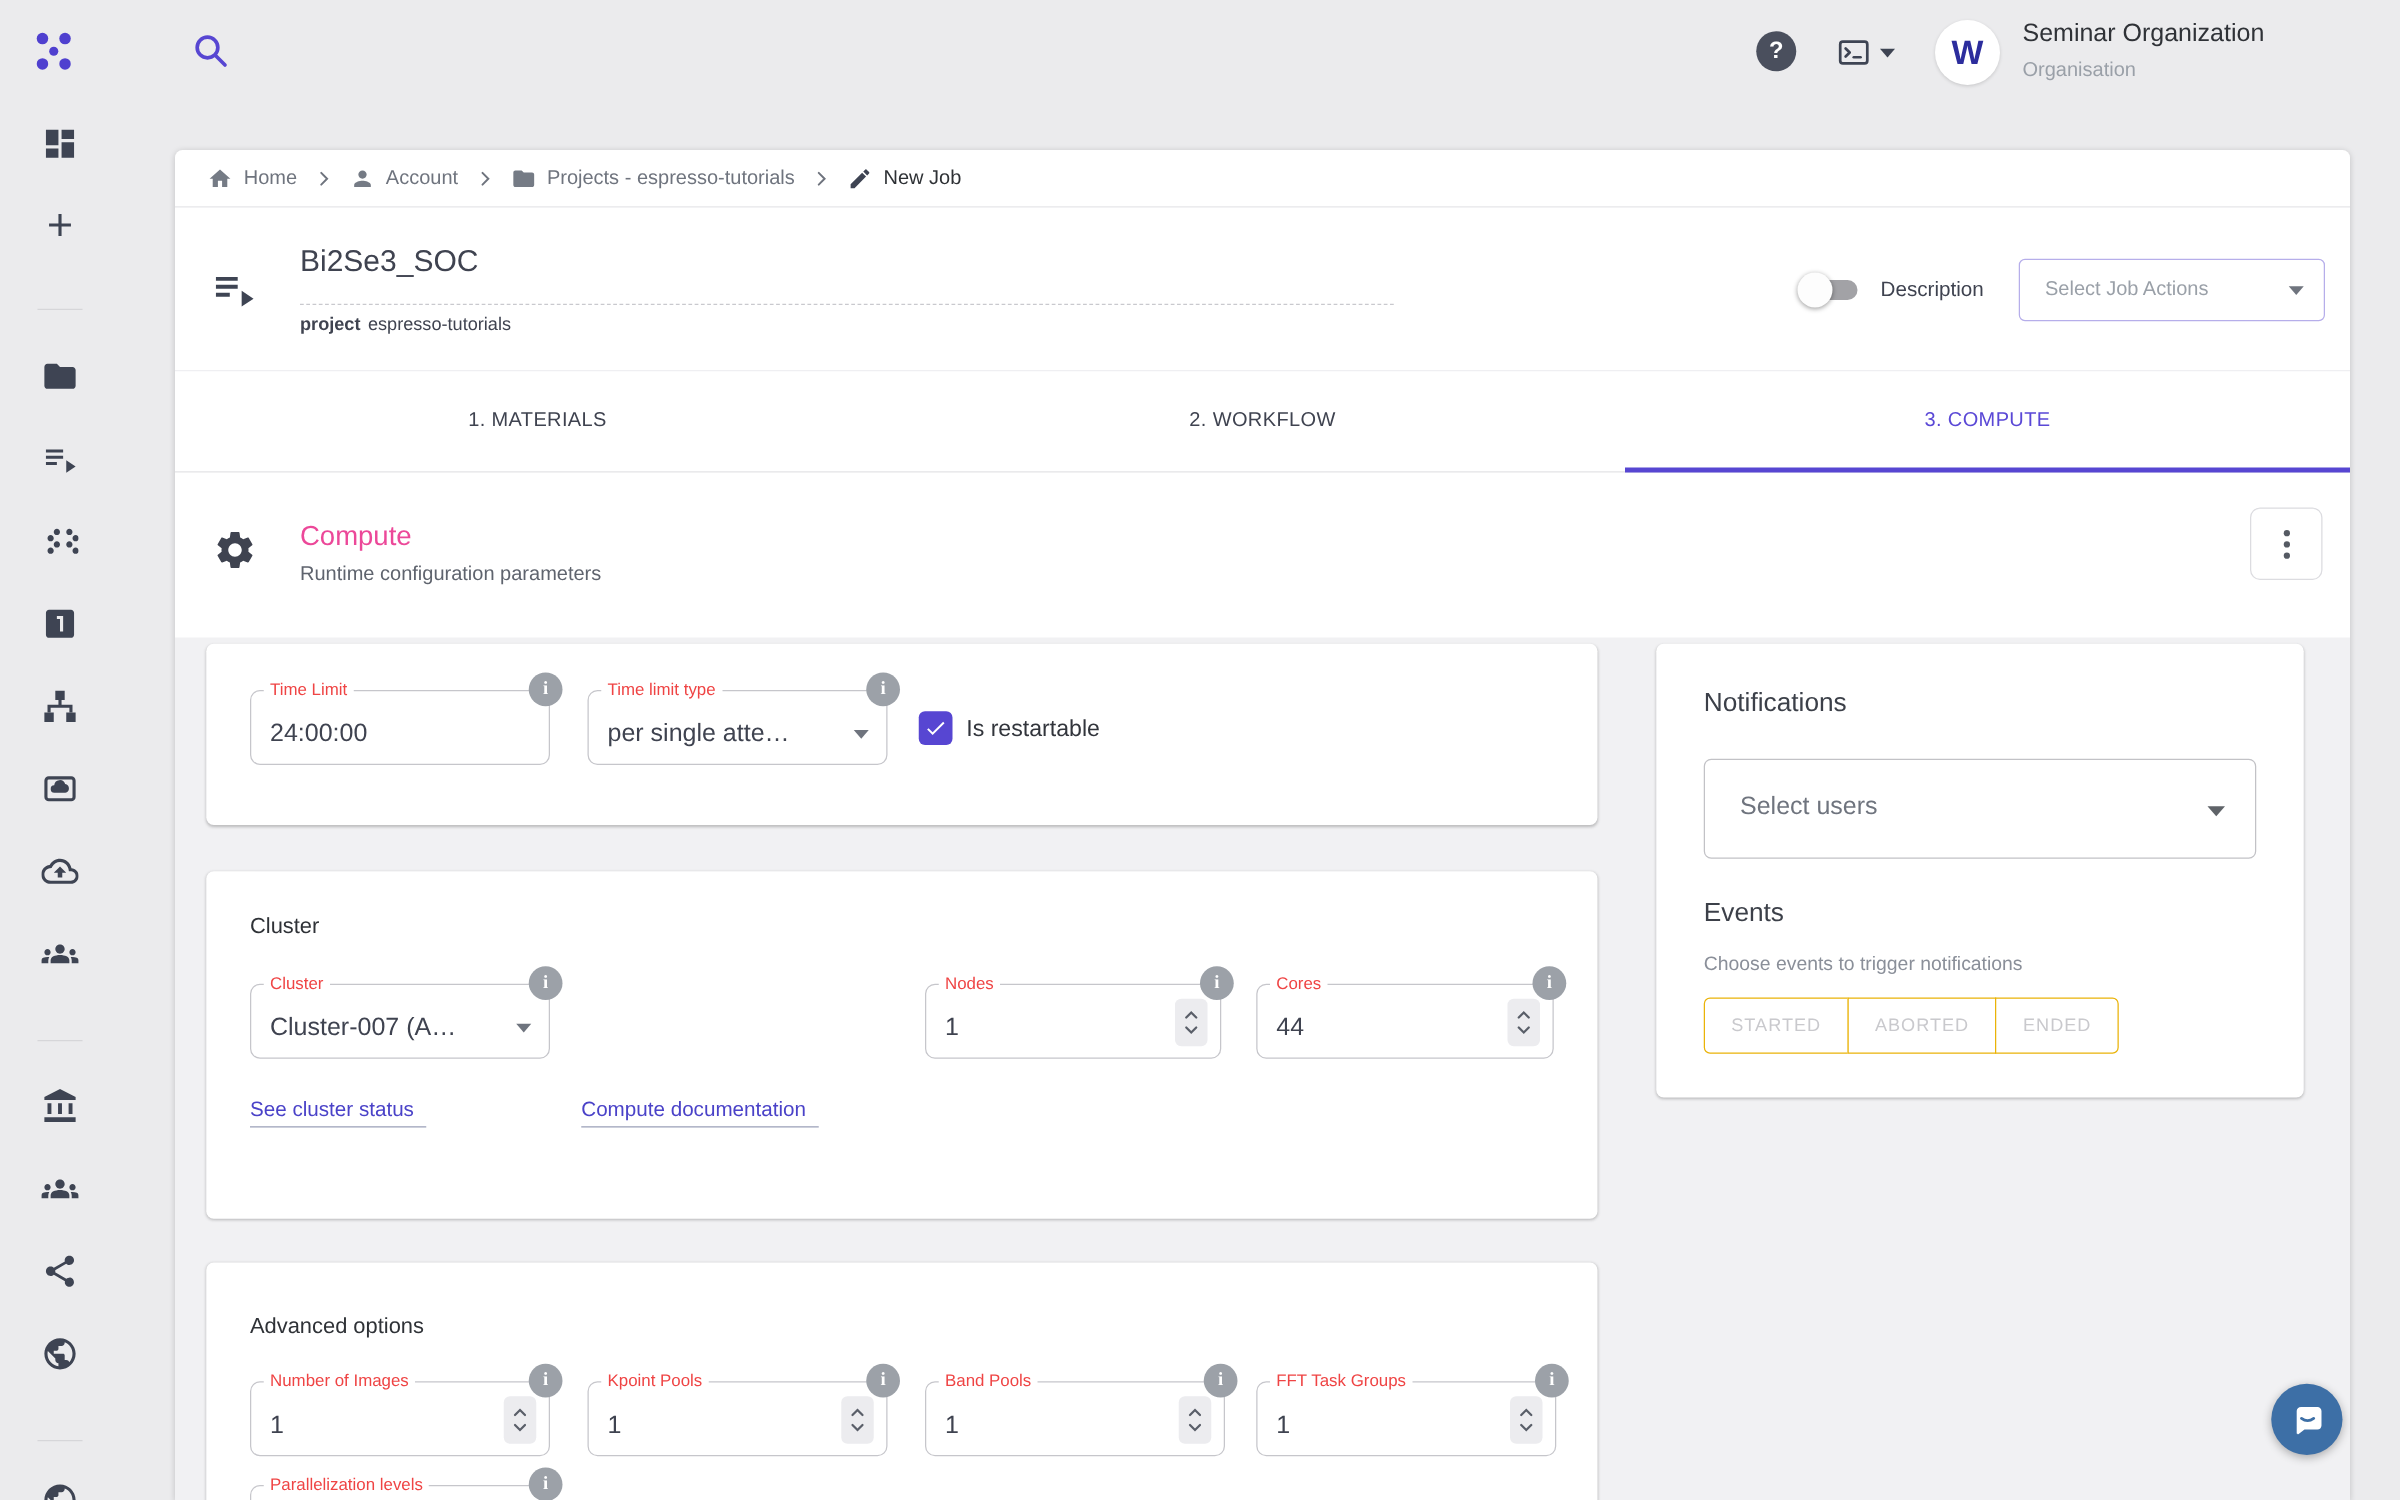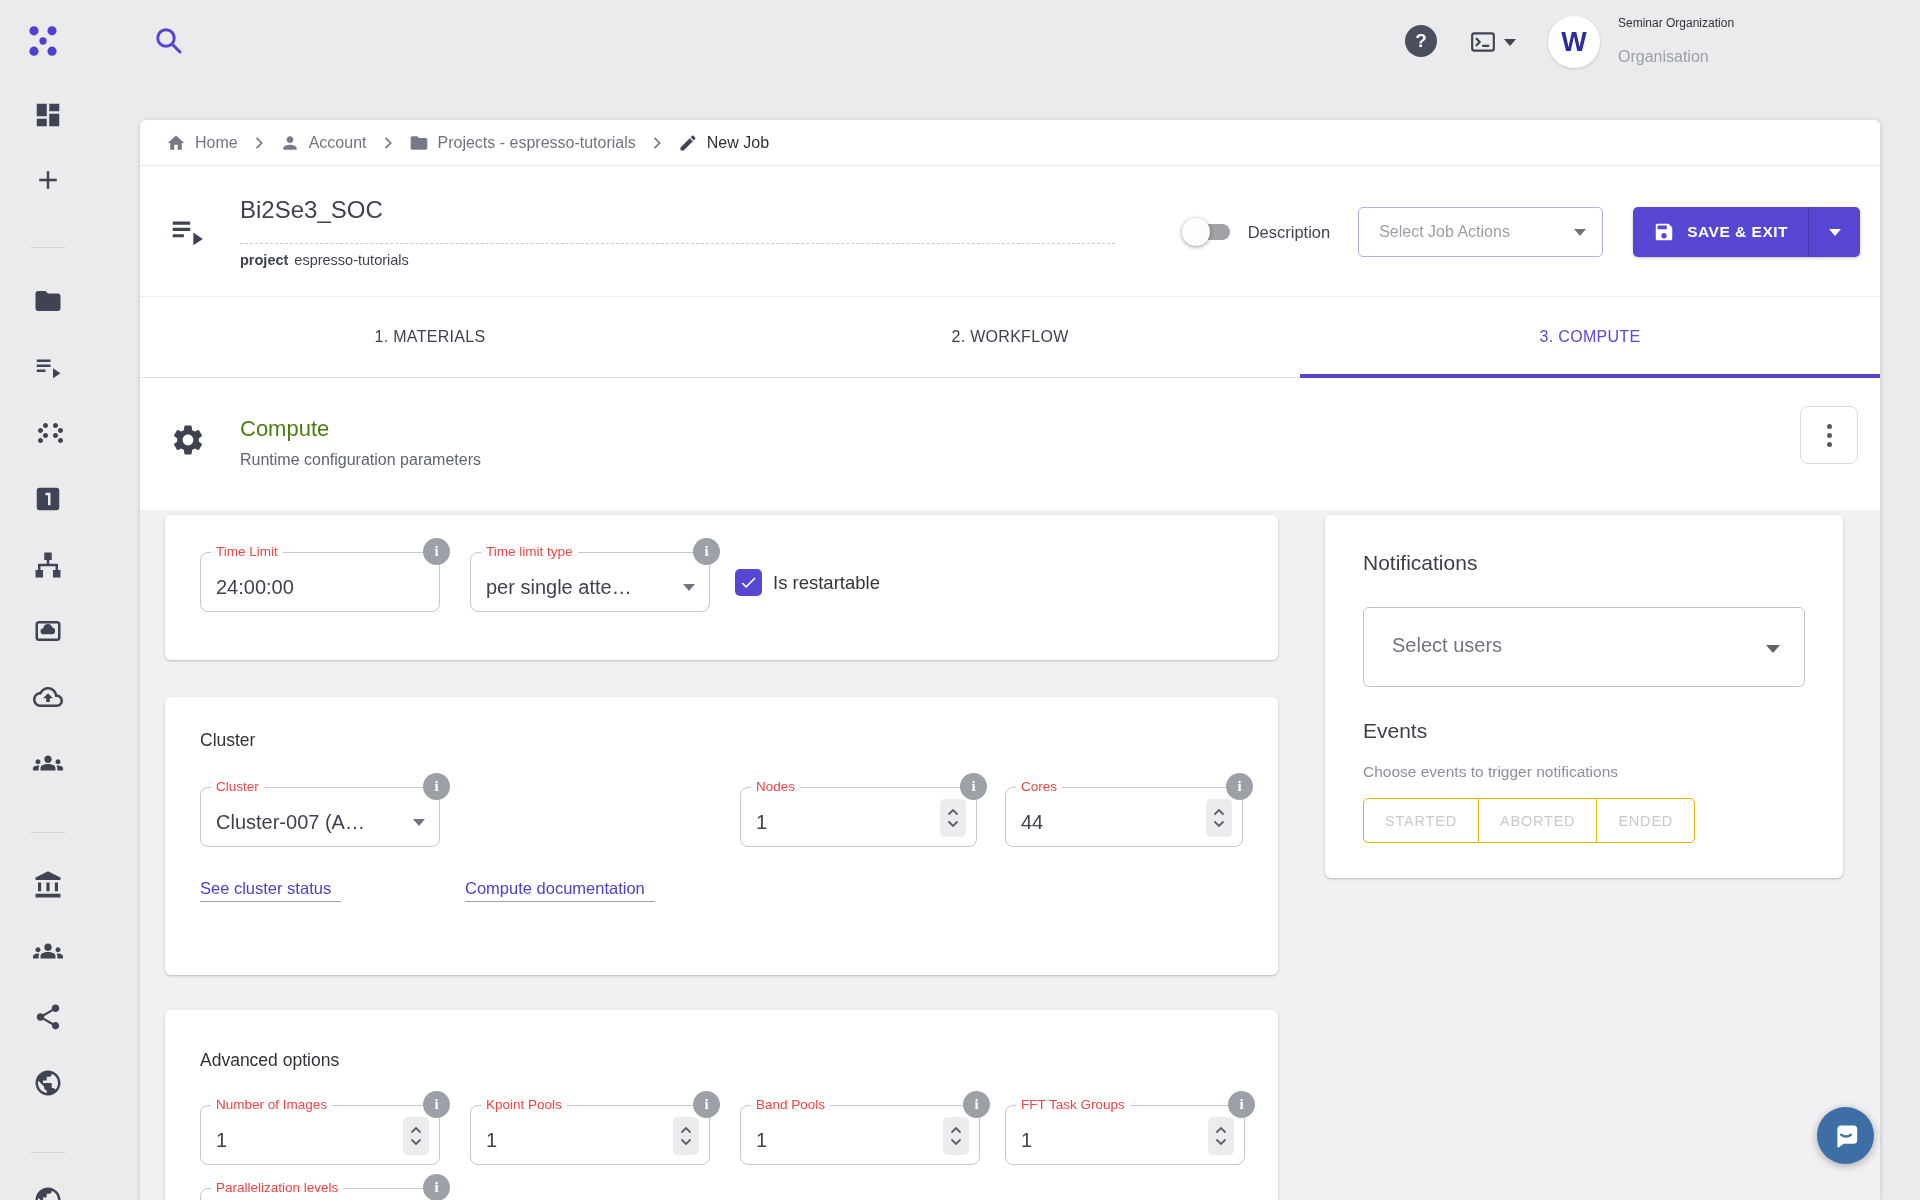--- a/index.html
+++ b/index.html
@@ -17,21 +17,21 @@
   .search-btn { position:absolute; left:152px; top:24px; width:32px; height:32px; color:#5746d2; cursor:pointer; }
   .help-btn { position:absolute; left:1405px; top:25px; width:32px; height:32px; border-radius:50%;
     background:#4a4f5d; color:#fff; display:flex; align-items:center; justify-content:center;
     font-weight:bold; font-size:19px; cursor:pointer; }
   .help-btn::after { content:"?"; }
   .console-btn { position:absolute; left:1468px; top:28px; width:52px; height:28px; display:flex; align-items:center; gap:6px; color:#3e4453; cursor:pointer; }
   .console-caret { width:0; height:0; border-left:6px solid transparent; border-right:6px solid transparent; border-top:7px solid #3e4453; }
   .avatar { position:absolute; left:1548px; top:16px; width:52px; height:52px; border-radius:50%;
     background:#fff; box-shadow:0 1px 3px rgba(0,0,0,.15); display:flex; align-items:center; justify-content:center;
     color:#2c2d9d; font-weight:bold; font-size:27px; cursor:pointer; }
-  .org-name { position:absolute; left:1618px; top:16px; font-size:12px; color:#2f3237; }
+  .org-name { position:absolute; left:1618px; top:16px; font-size:20px; color:#2f3237; }
   .org-type { position:absolute; left:1618px; top:48px; font-size:16px; color:#9aa0a8; }
 
   
   .sicon { position:absolute; left:33px; width:30px; height:30px; color:#3e4453; cursor:pointer; }
   .sdiv { position:absolute; left:30px; width:36px; height:1px; background:#d6d6d9; }
 
   
   .main-card { position:absolute; left:140px; top:120px; width:1740px; height:1080px;
     background:#fff; border-radius:6px 6px 0 0; box-shadow:0 1px 5px rgba(0,0,0,.18); }
 
@@ -72,21 +72,21 @@
   
   .tabs { height:82px; display:flex; border-top:1px solid #efeff2; border-bottom:1px solid #e3e3e6; }
   .tab { flex:1; display:flex; align-items:center; justify-content:center; font-size:16px; letter-spacing:.3px;
     color:#3f4350; position:relative; cursor:pointer; font-weight:500; }
   .tab.active { color:#5a48d6; }
   .tab.active::after { content:""; position:absolute; left:0; right:0; bottom:-1px; height:4px; background:#5746d2; }
 
   
   .compute-header { height:132px; position:relative; }
   .ch-icon { position:absolute; left:30px; top:44px; width:36px; height:36px; color:#3f4350; }
-  .ch-title { position:absolute; left:100px; top:38px; font-size:22px; color:#4d7c0f; }
+  .ch-title { position:absolute; left:100px; top:38px; font-size:22px; color:#ec4899; }
   .ch-sub { position:absolute; left:100px; top:73px; font-size:16px; color:#5f646e; }
   .kebab { position:absolute; right:22px; top:28px; width:58px; height:58px; border:1px solid #dcdce0; border-radius:8px;
     display:flex; flex-direction:column; align-items:center; justify-content:center; gap:4px; cursor:pointer; background:#fff; }
   .kebab i { width:5px; height:5px; border-radius:50%; background:#555a63; }
 
   
   .content { position:absolute; left:0; top:390px; width:100%; height:690px; background:#f1f1f3; }
   .card { position:absolute; background:#fff; border-radius:6px; box-shadow:0 1px 3px rgba(0,0,0,.14), 0 1px 2px rgba(0,0,0,.10); }
   .card-a { left:25px; top:5px; width:1113px; height:145px; }
   .card-b { left:25px; top:187px; width:1113px; height:278px; }
@@ -403,33 +403,20 @@
       <div class="toggle">
         <div class="track"></div>
         <div class="knob"></div>
       </div>
       <div class="desc-label">Description</div>
       <div class="actions-select">
         <span>Select Job Actions</span>
         <span class="grow"></span>
         <span class="dd-caret"></span>
       </div>
-      <div class="save-split">
-        <div class="save-main">
-          <span class="si">
-              <svg width="22" height="22">
-                <use href="#i-save"></use>
-              </svg>
-            </span>
-          <span>SAVE &amp; EXIT</span>
-        </div>
-        <div class="save-caret">
-          <span class="dd-caret"></span>
-        </div>
-      </div>
     </div>
   </div>
 
   <div class="tabs">
     <div class="tab">1. MATERIALS</div>
     <div class="tab">2. WORKFLOW</div>
     <div class="tab active">3. COMPUTE</div>
   </div>
 
   <div class="compute-header">

